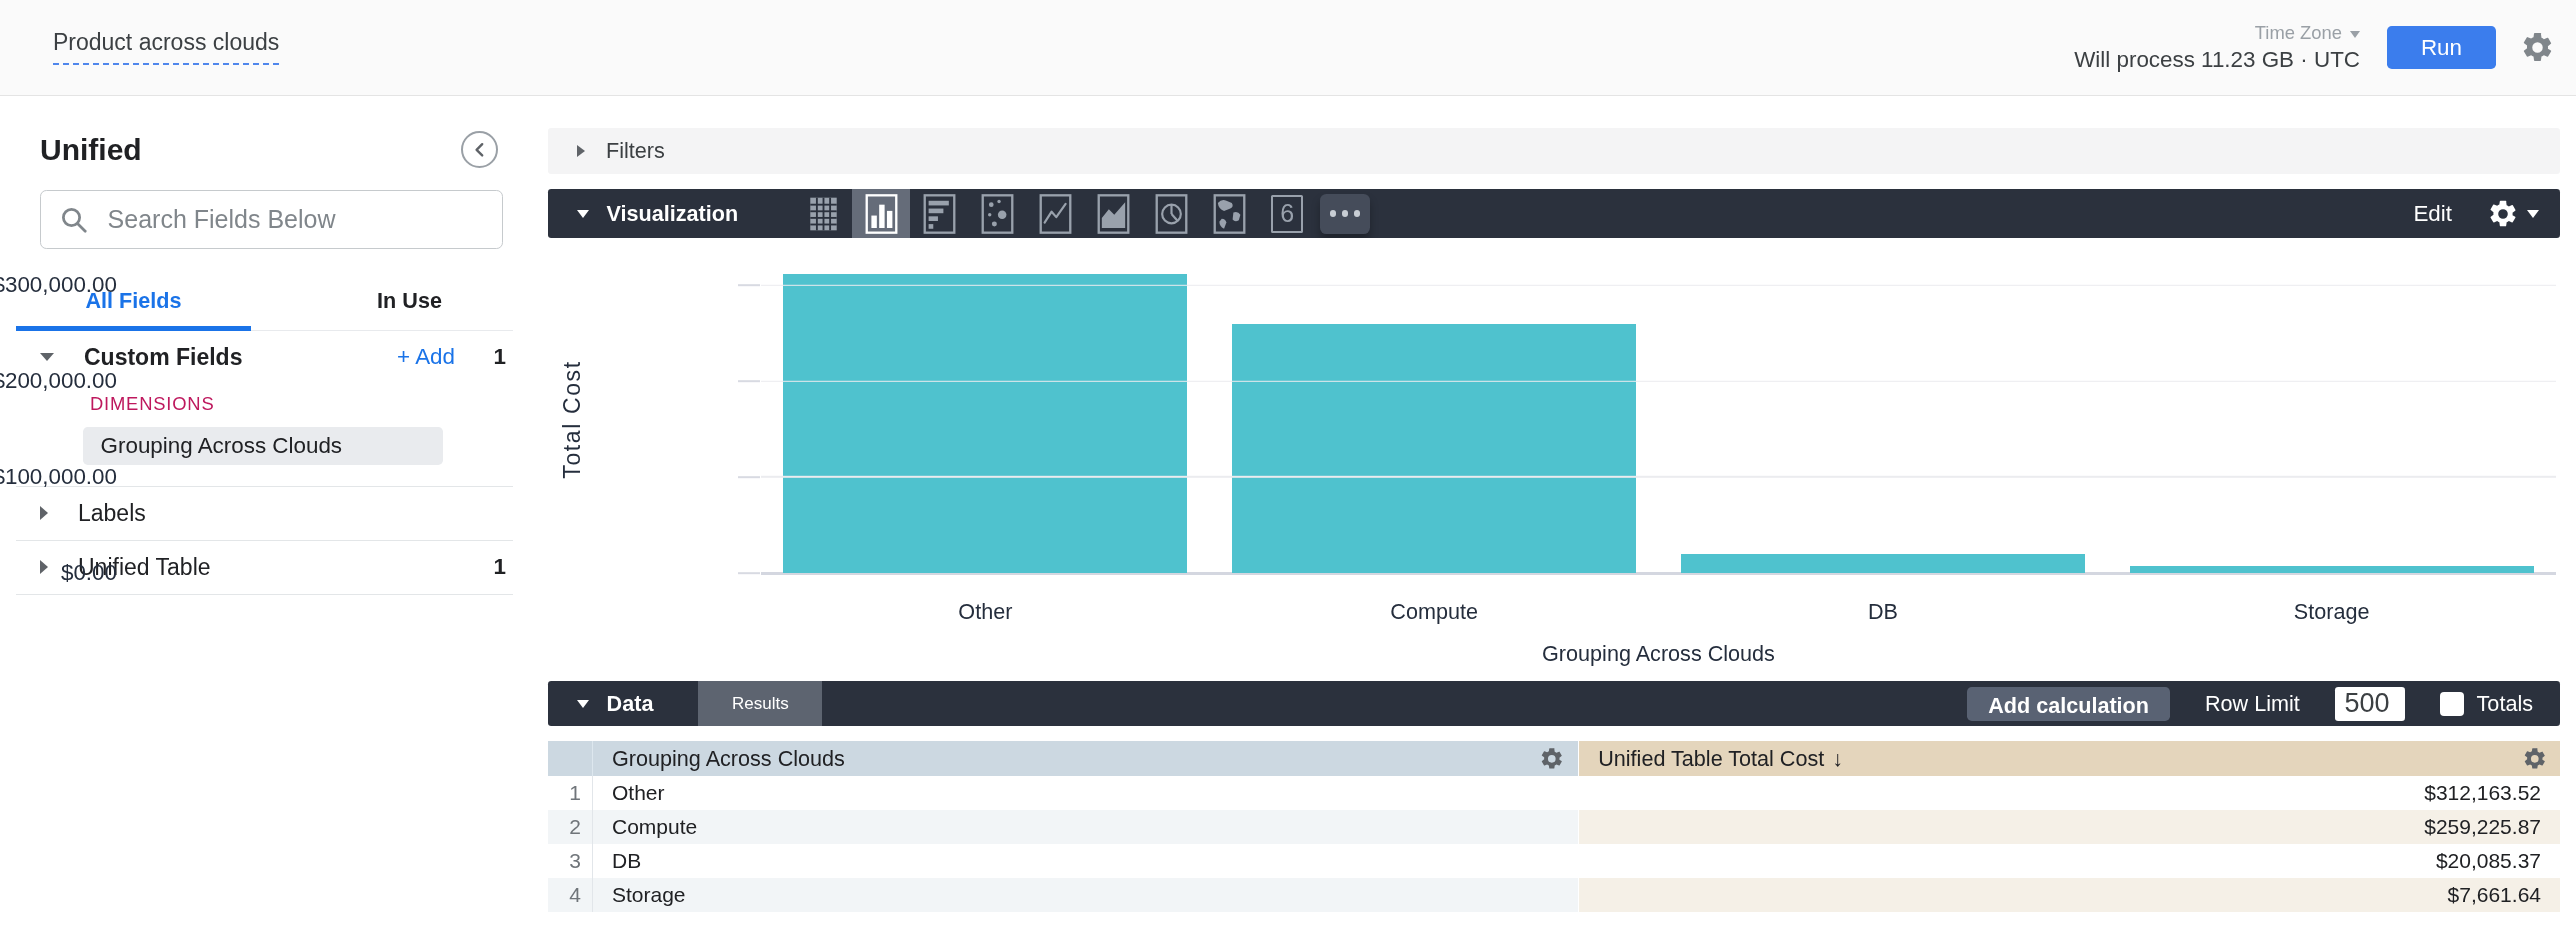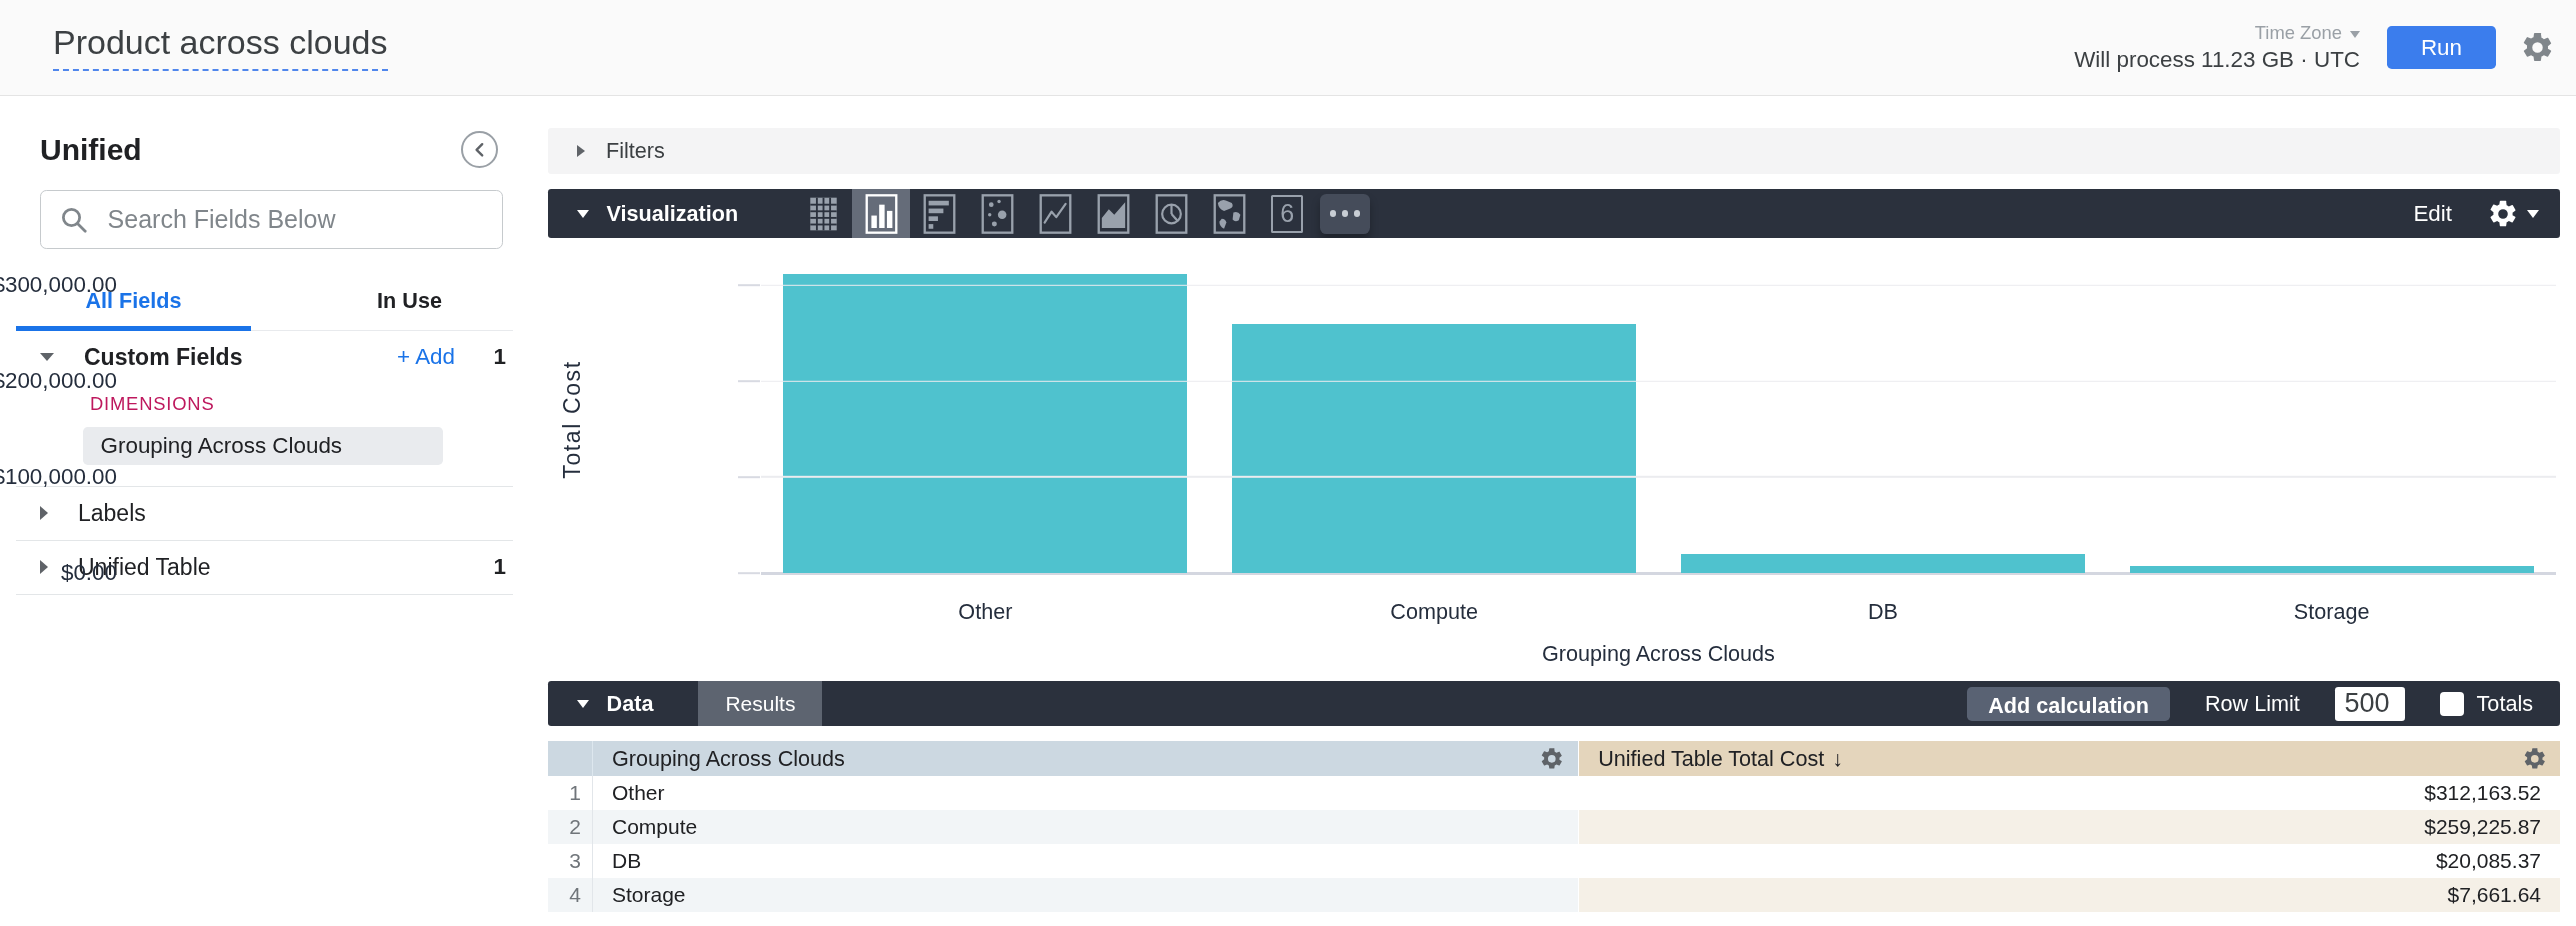--- a/index.html
+++ b/index.html
@@ -4,21 +4,21 @@
 <style>
   * { margin:0; padding:0; box-sizing:border-box; }
   html,body { width:2576px; height:926px; overflow:hidden; background:#fff;
               font-family:"Liberation Sans","DejaVu Sans",sans-serif; color:#202124; }
   .page { position:relative; width:2576px; height:926px; }
 
   
   .topbar { position:absolute; top:0; left:0; right:0; height:96px; background:#fafafa;
             border-bottom:0.8px solid #e4e4e4; display:flex; align-items:center;
             justify-content:space-between; padding:0 21px 0 53px; }
-  .page-title { font-size:34px; font-weight:400; color:#3c4043; display:inline-block;
+  .page-title { font-size:23px; font-weight:400; color:#3c4043; display:inline-block;
                 border-bottom:2.4px dashed #4f86ec; padding-bottom:8px; line-height:1.1; }
   .topbar-right { display:flex; align-items:center; }
   .tz-block { display:flex; flex-direction:column; align-items:flex-end; margin-right:27px; }
   .tz-selector { display:flex; align-items:center; font-size:18.4px; color:#9aa0a6; margin-bottom:3.2px; cursor:pointer; }
   .tz-caret { width:0; height:0; border-left:5.6px solid transparent; border-right:5.6px solid transparent;
               border-top:7.2px solid #9aa0a6; margin-left:8px; margin-top:2.4px; }
   .process-row { font-size:22.4px; color:#3c4043; white-space:nowrap; }
   .run-btn { background:#3b7ded; color:#fff; font-size:22.4px; font-weight:500; border:none;
              border-radius:4.8px; width:109px; height:43px; cursor:pointer;
              font-family:inherit; }
@@ -103,21 +103,21 @@
              align-items:center; justify-content:center; }
   .y-title span { transform:rotate(-90deg); white-space:nowrap; font-size:23px; color:#252e3d; letter-spacing:1.6px; }
   .cat-row { position:absolute; left:213px; right:4px; bottom:56px; display:flex; }
   .cat-label { flex:1; text-align:center; font-size:21.6px; color:#252e3d; }
   .x-title { position:absolute; left:213px; right:4px; bottom:14.4px; text-align:center;
              font-size:21.6px; color:#252e3d; }
 
   
   .data-bar { margin:0 16px 0 35px; height:45px; background:#2b313d; border-radius:3.2px;
               display:flex; align-items:stretch; }
-  .results-tab { width:124px; margin-left:45px; background:#5d6470; color:#fff; font-size:21px;
+  .results-tab { width:124px; margin-left:45px; background:#5d6470; color:#fff; font-size:17px;
                  display:flex; align-items:center; justify-content:center; cursor:pointer; }
   .data-right { margin-left:auto; display:flex; align-items:center; padding-right:27px; gap:35px; }
   .add-calc-btn { background:#596273; border:none; border-radius:4.8px; color:#fff; font-size:21.6px;
                   font-weight:700; padding:6.4px 21px; height:34px; cursor:pointer; font-family:inherit; }
   .row-limit-label { color:#fff; font-size:21.6px; }
   .row-limit-input { width:70px; height:34px; border:none; border-radius:3.2px; background:#fff;
                      font-size:27px; color:#3c4043; padding:0 9.6px; font-family:inherit; outline:none; }
   .totals-wrap { display:flex; align-items:center; gap:12.8px; }
   .totals-checkbox { width:24px; height:24px; appearance:none; background:#fff; border-radius:4px;
                      cursor:pointer; border:none; }

